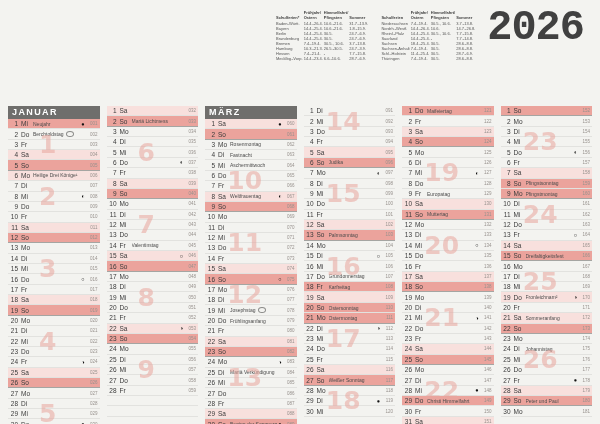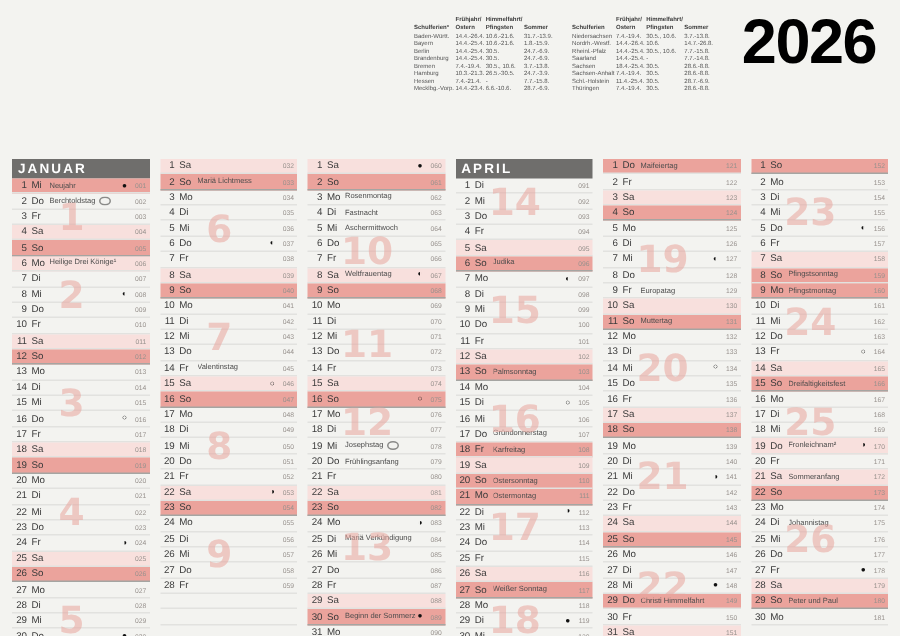--- a/index.html
+++ b/index.html
@@ -11,22 +11,22 @@
   
   .topbar{position:relative;height:62px;}
   .ferien-wrap{position:absolute;left:276px;top:10px;display:flex;gap:12px;}
   table.ferien{border-collapse:collapse;font-size:4px;line-height:1.25;color:#555;}
   table.ferien th{font-weight:bold;color:#3e3e3e;text-align:left;vertical-align:bottom;
     white-space:pre-line;padding:0 1px 1px 0;}
   table.ferien td{padding:0 1px 0 0;white-space:nowrap;}
   table.ferien td:first-child{max-width:30px;overflow:hidden;}
   .year{
     position:absolute;right:16px;top:4px;
-    font-family:Liberation Sans, sans-serif;font-weight:bold;
-    font-size:42px;line-height:48px;color:#000000;letter-spacing:-1px;
+    font-family:Liberation Mono, monospace;font-weight:bold;
+    font-size:42px;line-height:48px;color:#404040;letter-spacing:-1px;
   }
   
   .months{display:flex;gap:7px;padding:0 8px;margin-top:44px;}
   .month{flex:1;min-width:0;position:relative;}
   .mh{
     height:13px;line-height:13px;background:#6f6e6c;color:#fff;
     font-size:9px;font-weight:bold;letter-spacing:1.4px;padding-left:4px;
     text-transform:uppercase;
   }
   .rows{height:321px;display:flex;flex-direction:column;position:relative;}
@@ -631,20 +631,21 @@
         <div class="row"></div>
         <div class="wknums">
           <div class="wknum" style="top:33.6px">6</div>
           <div class="wknum" style="top:106.1px">7</div>
           <div class="wknum" style="top:178.6px">8</div>
           <div class="wknum" style="top:251.0px">9</div>
         </div>
       </div>
     </div>
     <div class="month">
+      <div class="mh">MÄRZ</div>
       <div class="rows">
         <div class="row bg-sat">
           <span class="dn">1</span>
           <span class="wd">Sa</span>
           <span class="lbl"></span>
           <span class="moon">●</span>
           <span class="doy">060</span>
         </div>
         <div class="row bg-sun sep">
           <span class="dn">2</span>
@@ -858,21 +859,20 @@
         </div>
         <div class="wknums">
           <div class="wknum" style="top:49.1px">10</div>
           <div class="wknum" style="top:111.3px">11</div>
           <div class="wknum" style="top:163.0px">12</div>
           <div class="wknum" style="top:245.9px">13</div>
         </div>
       </div>
     </div>
     <div class="month">
-      <div class="mh">APRIL</div>
       <div class="rows">
         <div class="row ">
           <span class="dn">1</span>
           <span class="wd">Di</span>
           <span class="lbl"></span>
           <span class="moon"></span>
           <span class="doy">091</span>
         </div>
         <div class="row ">
           <span class="dn">2</span>

